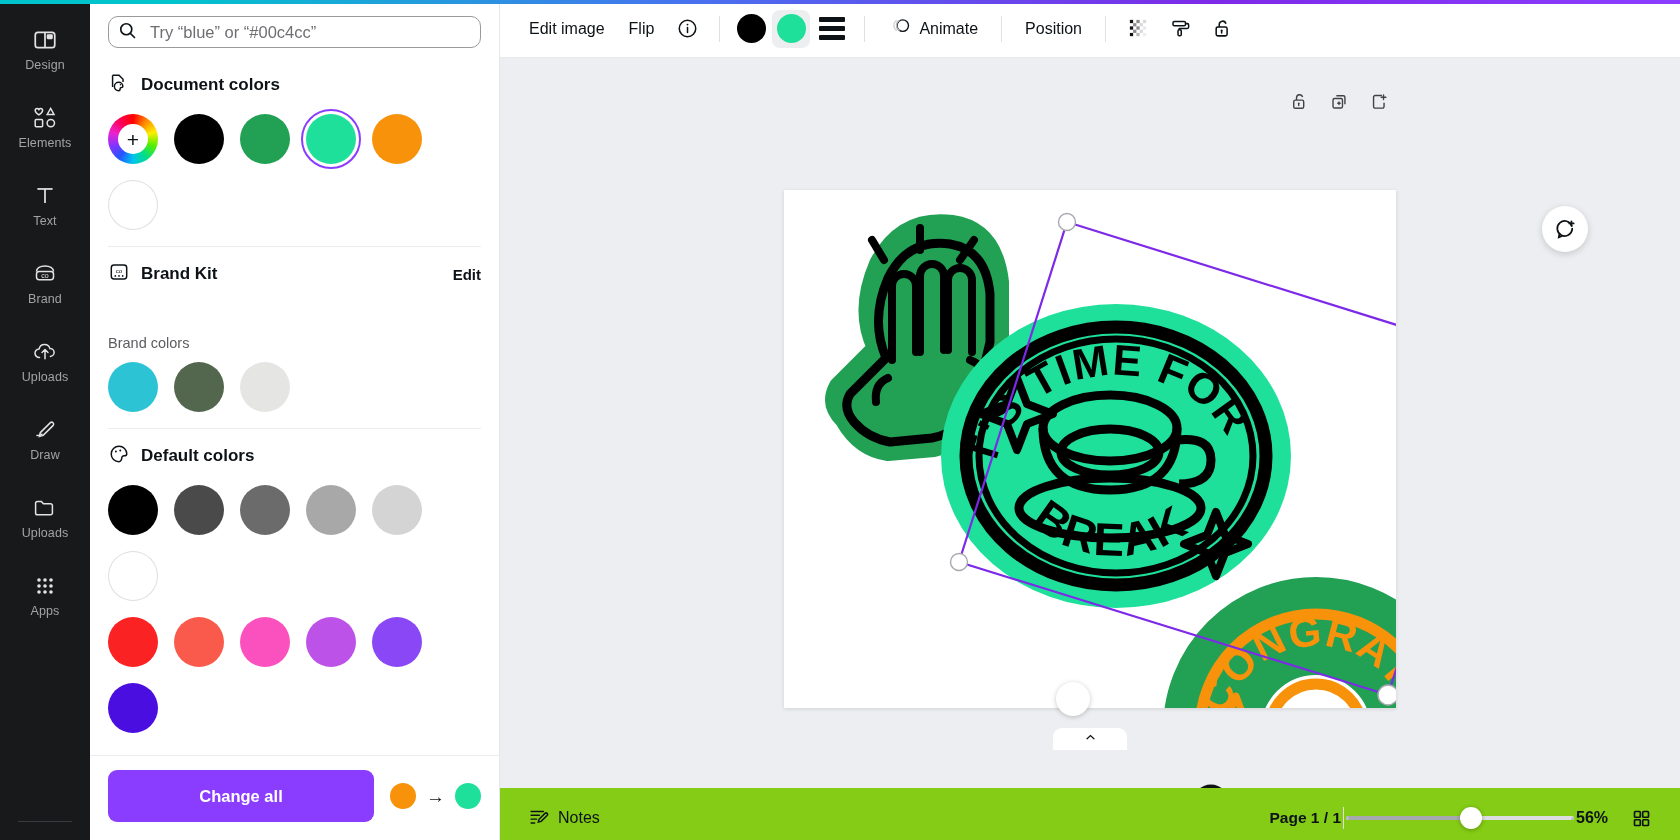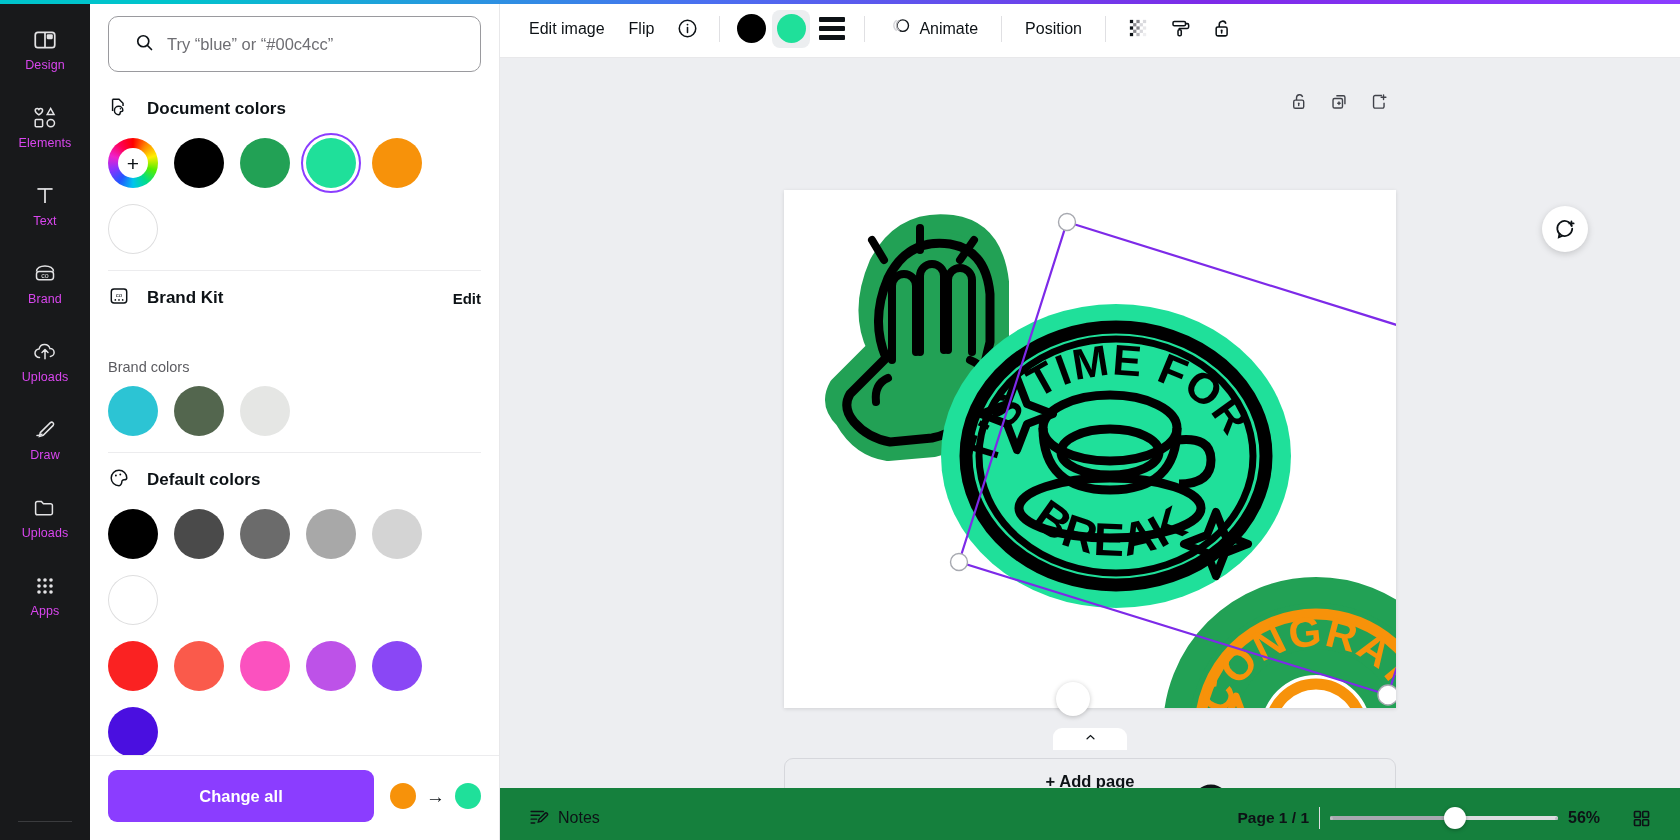--- a/index.html
+++ b/index.html
@@ -22,50 +22,50 @@
     width: 90px; height: 840px; background: #18191b; flex: 0 0 90px;
     display: flex; flex-direction: column; align-items: center;
     padding-top: 10px; position: relative; z-index: 20;
   }
   .rail-item {
     width: 90px; height: 78px; display: flex; flex-direction: column;
     align-items: center; justify-content: center; gap: 5px; cursor: pointer;
   }
   .rail-icon { width: 26px; height: 26px; display: block; }
   .rail-icon svg { width: 26px; height: 26px; display: block; }
-  .rail-label { color: #d946ef; font-size: 12.5px; letter-spacing: .1px; }
+  .rail-label { color: #a3a3a3; font-size: 12.5px; letter-spacing: .1px; }
   .rail-sep { width: 54px; height: 1px; background: #3a3b3e; margin: 8px 0 4px; }
   .rail-bottom { margin-top: auto; margin-bottom: 14px; }
 
   
   .panel {
     width: 410px; flex: 0 0 410px; height: 840px; background: #fff;
     position: relative; border-right: 1px solid #e8e8ea;
     display: flex; flex-direction: column;
   }
   .panel-scroll { flex: 1 1 auto; overflow: hidden; position: relative; }
 
   .search-wrap { padding: 16px 18px 10px 18px; }
   .search-box {
-    height: 56px; border: 1px solid #9a9a9e; border-radius: 10px;
-    display: flex; align-items: center; gap: 12px; padding: 0 25px;
+    height: 32px; border: 1px solid #9a9a9e; border-radius: 10px;
+    display: flex; align-items: center; gap: 12px; padding: 0 8px;
     background: #fff;
   }
   .search-box svg { width: 21px; height: 21px; flex: 0 0 21px; }
   .search-input {
     border: 0; outline: 0; font-size: 16.5px; color: #0d1216;
     font-family: "Liberation Sans", sans-serif; width: 100%;
     background: transparent;
   }
   .search-input::placeholder { color: #6e6e73; }
 
   .sect { padding: 14px 18px 16px 18px; }
   .sect-divider { height: 1px; background: #ececee; margin: 0 18px; }
   .sect-head {
-    display: flex; align-items: center; gap: 17px; margin-bottom: 16px;
+    display: flex; align-items: center; gap: 11px; margin-bottom: 16px;
   }
   .sect-head svg { width: 22px; height: 22px; flex: 0 0 22px; }
   .sect-title { font-size: 17px; font-weight: bold; color: #0d1216; }
   .sect-edit {
     margin-left: auto; font-size: 15px; color: #0d1216; font-weight: bold;
     cursor: pointer;
   }
   .sub-label { font-size: 14.5px; color: #5c5c61; margin-bottom: 11px; margin-top: 48px; }
 
   .swatch-row { display: flex; gap: 16px; flex-wrap: wrap; }
@@ -171,29 +171,29 @@
   .collapse-tab {
     position: absolute; left: 50%; transform: translateX(-50%);
     bottom: 38px; width: 74px; height: 22px;
     background: #fff; border-radius: 9px 9px 0 0;
     display: flex; align-items: flex-start; justify-content: center;
     padding-top: 2px; cursor: pointer; z-index: 4;
   }
   .collapse-tab svg { width: 15px; height: 15px; }
 
   .statusbar {
-    height: 52px; flex: 0 0 52px; background: #15803d; display: flex;
+    height: 52px; flex: 0 0 52px; background: #84cc16; display: flex;
     align-items: center; padding: 8px 22px 0 18px; gap: 14px;
     position: relative; z-index: 5;
   }
   .notes-btn {
     display: flex; align-items: center; gap: 9px; font-size: 16px;
     color: #0d1216; cursor: pointer; padding: 7px 10px; border-radius: 7px;
   }
-  .status-right { margin-left: auto; display: flex; align-items: center; gap: 10px; }
+  .status-right { margin-left: auto; display: flex; align-items: center; gap: 2px; }
   .page-count { font-size: 15.5px; color: #0d1216; font-weight: bold; }
   .vsep { width: 1px; height: 22px; background: #dfdfe2; }
   .zoom-slider { width: 228px; height: 20px; position: relative; cursor: pointer; }
   .zoom-track {
     position: absolute; top: 8px; left: 0; width: 228px; height: 4px;
     background: #dcdde1; border-radius: 2px;
   }
   .zoom-fill {
     position: absolute; top: 8px; left: 0; width: 55%; height: 4px;
     background: #a7a9b0; border-radius: 2px;
@@ -607,23 +607,20 @@
       </div>
 
       <div class="comment-fab">
         <svg viewBox="0 0 24 24" width="23" height="23" fill="none" stroke="#0d1216" stroke-width="1.8" stroke-linecap="round">
           <path d="M18.6 8.4a7.8 7.8 0 1 0 .4 3.2c0-.2 0-.4 0-.6"></path>
           <path d="M5.6 16.6 5 20.2l3.4-1.5"></path>
           <path d="M18.2 3.4v4.6M15.9 5.7h4.6"></path>
         </svg>
       </div>
 
-      <div class="add-page-wrap">
-        <button class="add-page">+ Add page</button>
-      </div>
 
       <div class="collapse-tab">
         <svg viewBox="0 0 24 24" fill="none" stroke="#0d1216" stroke-width="2" stroke-linecap="round">
           <path d="M6.5 14 12 9l5.5 5"></path>
         </svg>
       </div>
     </div>
 
     <div class="statusbar">
       <div class="notes-btn">

